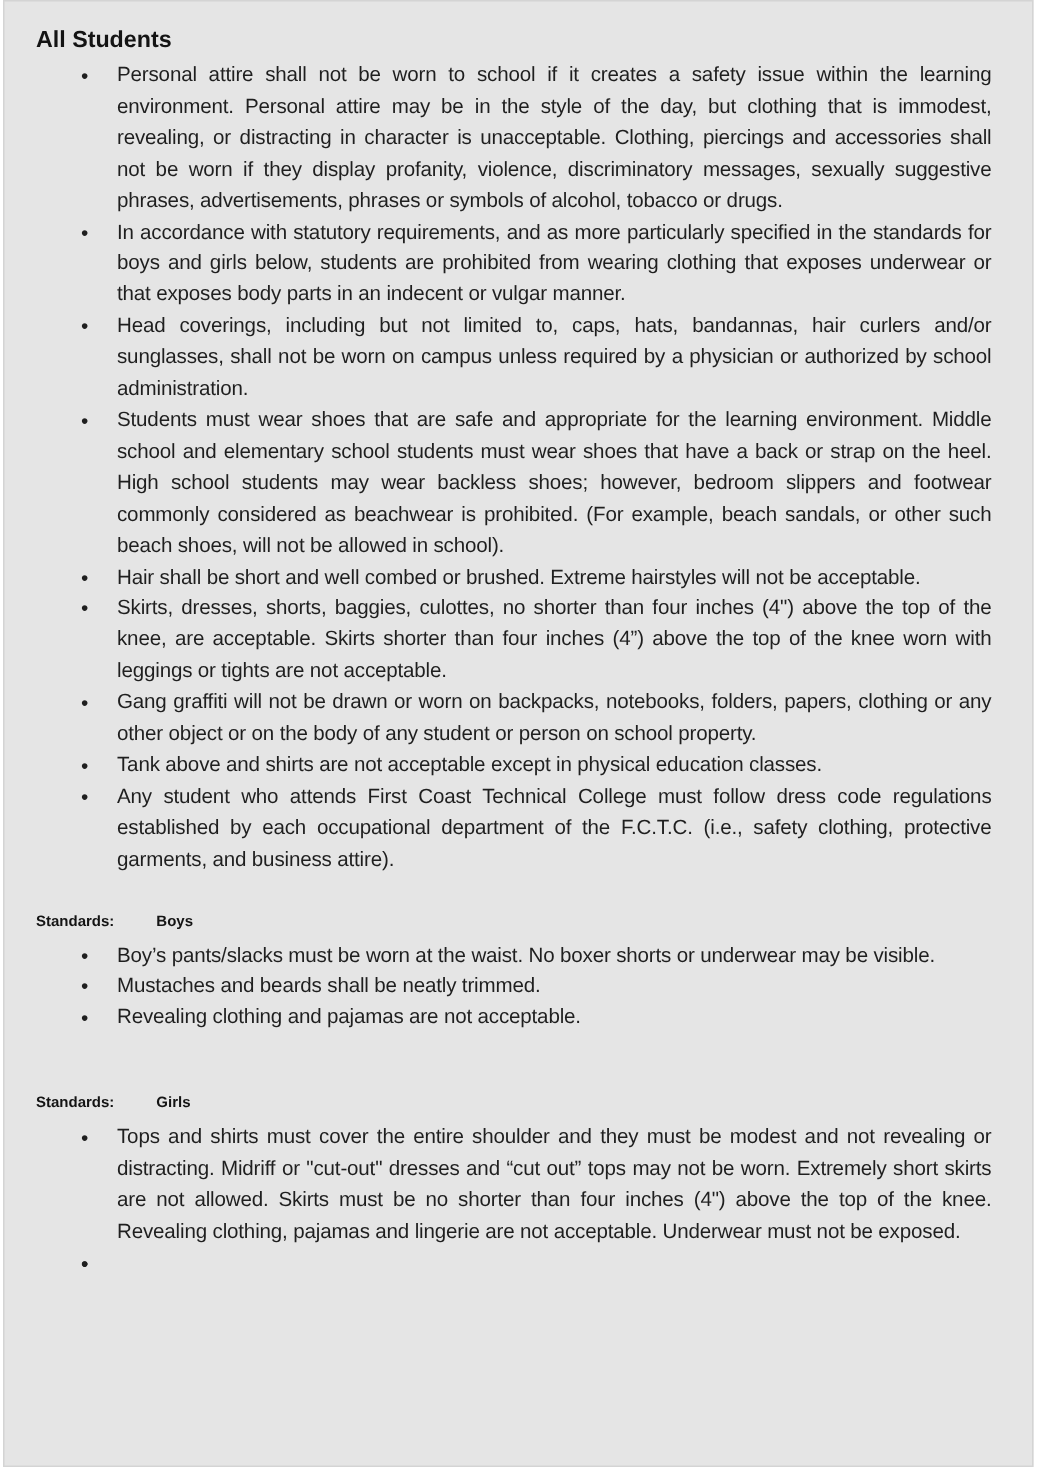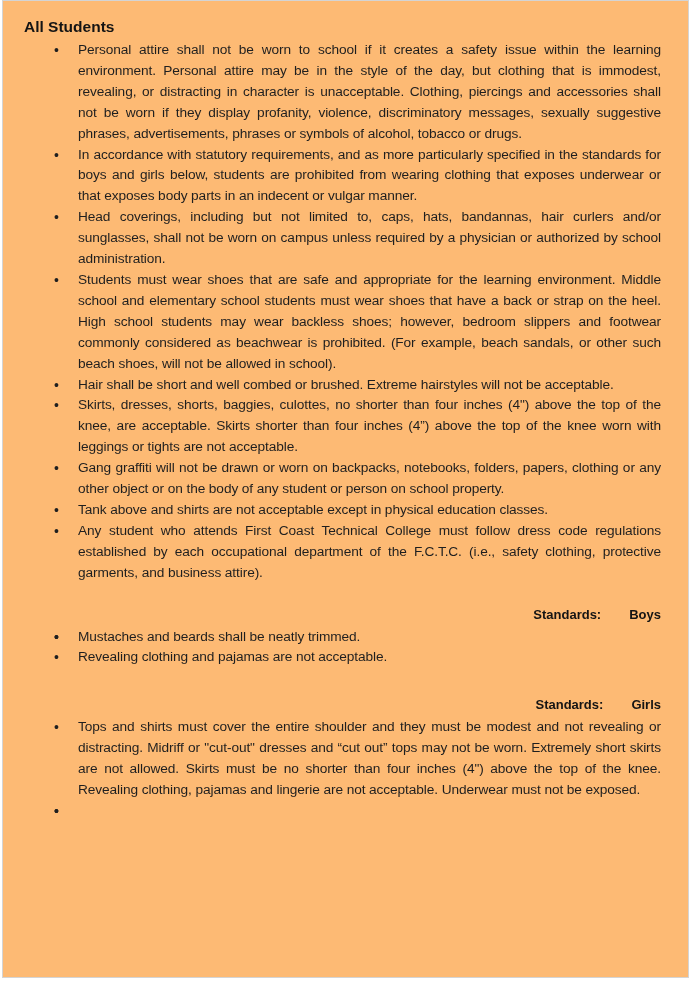--- a/index.html
+++ b/index.html
@@ -16,40 +16,39 @@
     overflow: hidden;
   }
   .page {
     position: absolute;
     left: 2px;
     top: 0px;
     width: 687px;
     height: 978px;
     box-sizing: border-box;
     border: 1px solid #d4d4d4;
-    background: #fdba74;
+    background: #e5e5e5;
     padding: 0 27px 0 21px;
   }
   h1.doc-heading {
     font-size: 15.5px;
     line-height: 21px;
     font-weight: bold;
     color: #141414;
     margin: 15px 0 0 0;
   }
   h2.std-heading {
-    font-size: 13px;
+    font-size: 10px;
     line-height: 21px;
     font-weight: bold;
     color: #141414;
     margin: 20px 0 0 0;
-    text-align: right;
   }
   h2.std-heading.girls {
-    margin-top: 26px;
+    margin-top: 36px;
   }
   h2 .sub {
     margin-left: 28px;
   }
   ul.rules {
     list-style: none;
     margin: 3px 0 0 0;
     padding: 0;
   }
   ul.rules.tight {
@@ -118,20 +117,21 @@
     </li>
   </ul>
 
   <h2 class="std-heading boys">
     <span>Standards:</span><span class="sub">Boys</span>
   </h2>
 
   <ul class="rules tight">
     <li>
       <span class="marker">•</span>
+      <span class="txt">Boy’s pants/slacks must be worn at the waist.  No boxer shorts or underwear may be visible.</span>
     </li>
     <li>
       <span class="marker">•</span>
       <span class="txt">Mustaches and beards shall be neatly trimmed.</span>
     </li>
     <li>
       <span class="marker">•</span>
       <span class="txt">Revealing clothing and pajamas are not acceptable.</span>
     </li>
   </ul>

